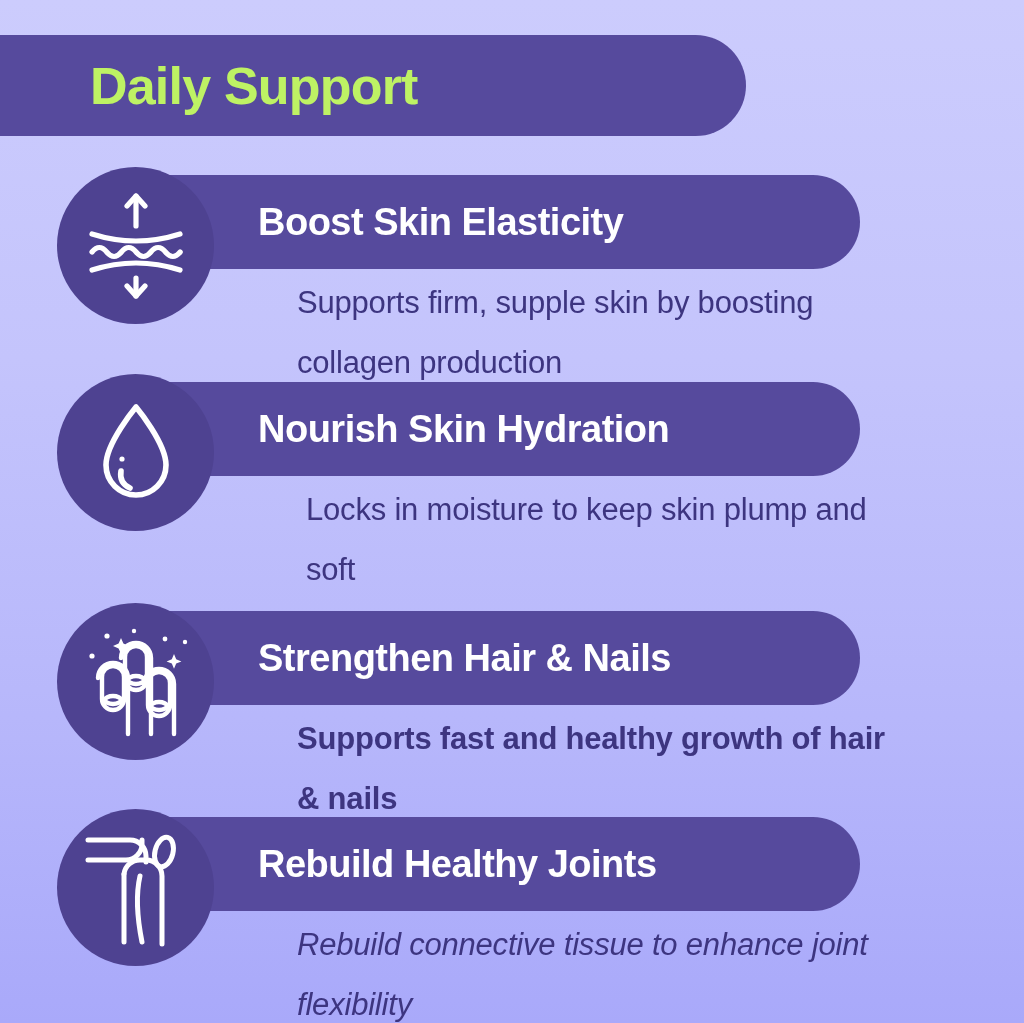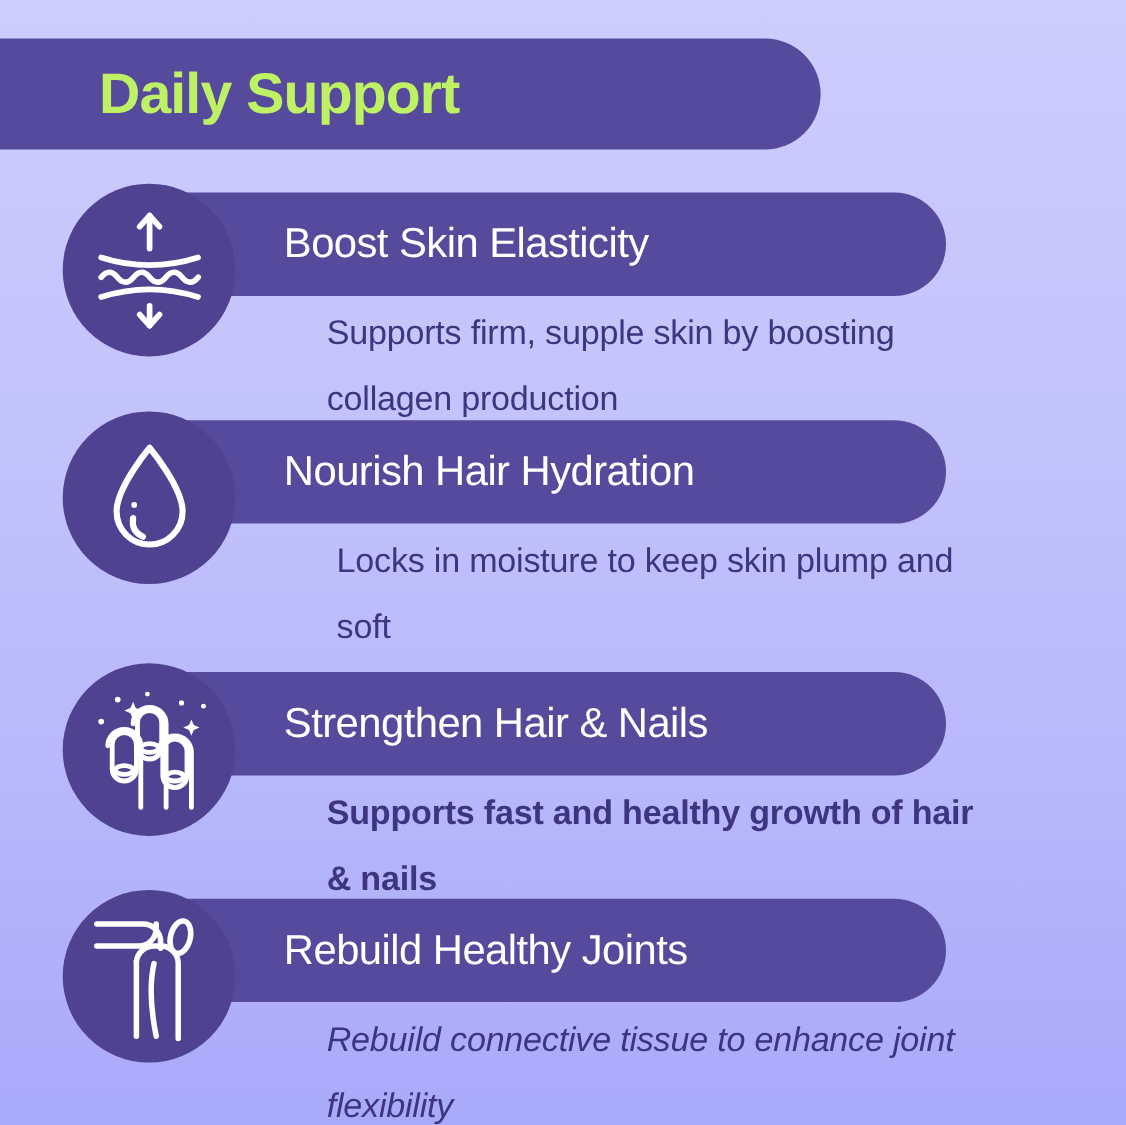--- a/index.html
+++ b/index.html
@@ -75,21 +75,21 @@
 
   .feature-title {
     position:absolute;
     left:258px;
     top:0;
     height:94px;
     display:flex;
     align-items:center;
     color:#ffffff;
     font-size:38px;
-    font-weight:normal;
+    font-weight:bold;
     letter-spacing:-0.5px;
     line-height:1;
     z-index:3;
     white-space:nowrap;
   }
 
   .feature-desc {
     position:absolute;
     left:297px;
     top:98px;
@@ -152,21 +152,21 @@
   <div class="feature-blob">
     <span>
       <svg width="78" height="104" viewBox="0 0 78 104" fill="none" stroke="#ffffff" stroke-width="5.6" stroke-linecap="round" stroke-linejoin="round">
         <path d="M39 6 C39 6 9 42 9 64 a30 30 0 0 0 60 0 C69 42 39 6 39 6 Z"></path>
         <circle cx="25" cy="58" r="2.6" fill="#ffffff" stroke="none"></circle>
         <path d="M24 70 q-2 12 9 17"></path>
       </svg>
     </span>
   </div>
 
-  <div class="feature-title">Nourish Hair Hydration</div>
+  <div class="feature-title">Nourish Skin Hydration</div>
 
   <div class="feature-desc">Locks in moisture to keep skin plump and soft</div>
 </div>
 
 <div class="feature-row" id="row-2">
   <div class="feature-bar"></div>
 
   <div class="feature-blob">
     <span>
       <svg width="110" height="116" viewBox="0 0 110 116" fill="none" stroke="#ffffff" stroke-width="4.4" stroke-linecap="round" stroke-linejoin="round">

